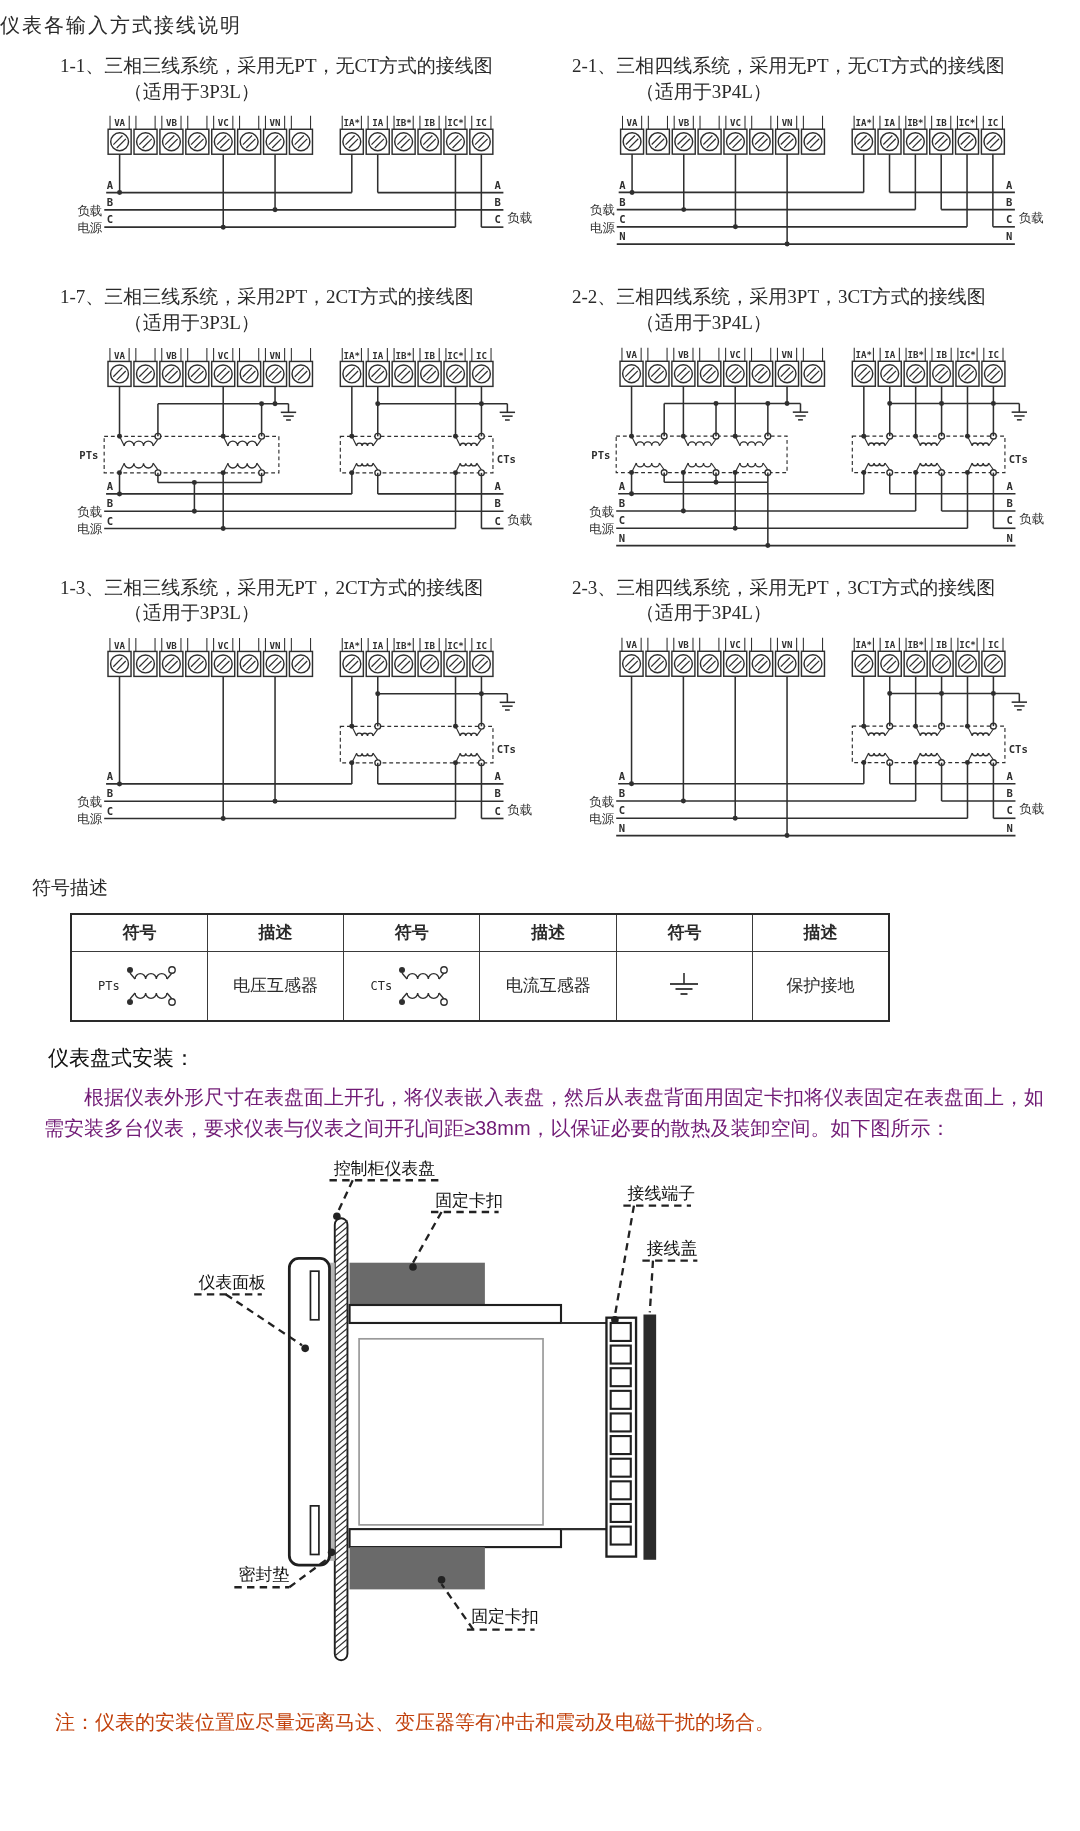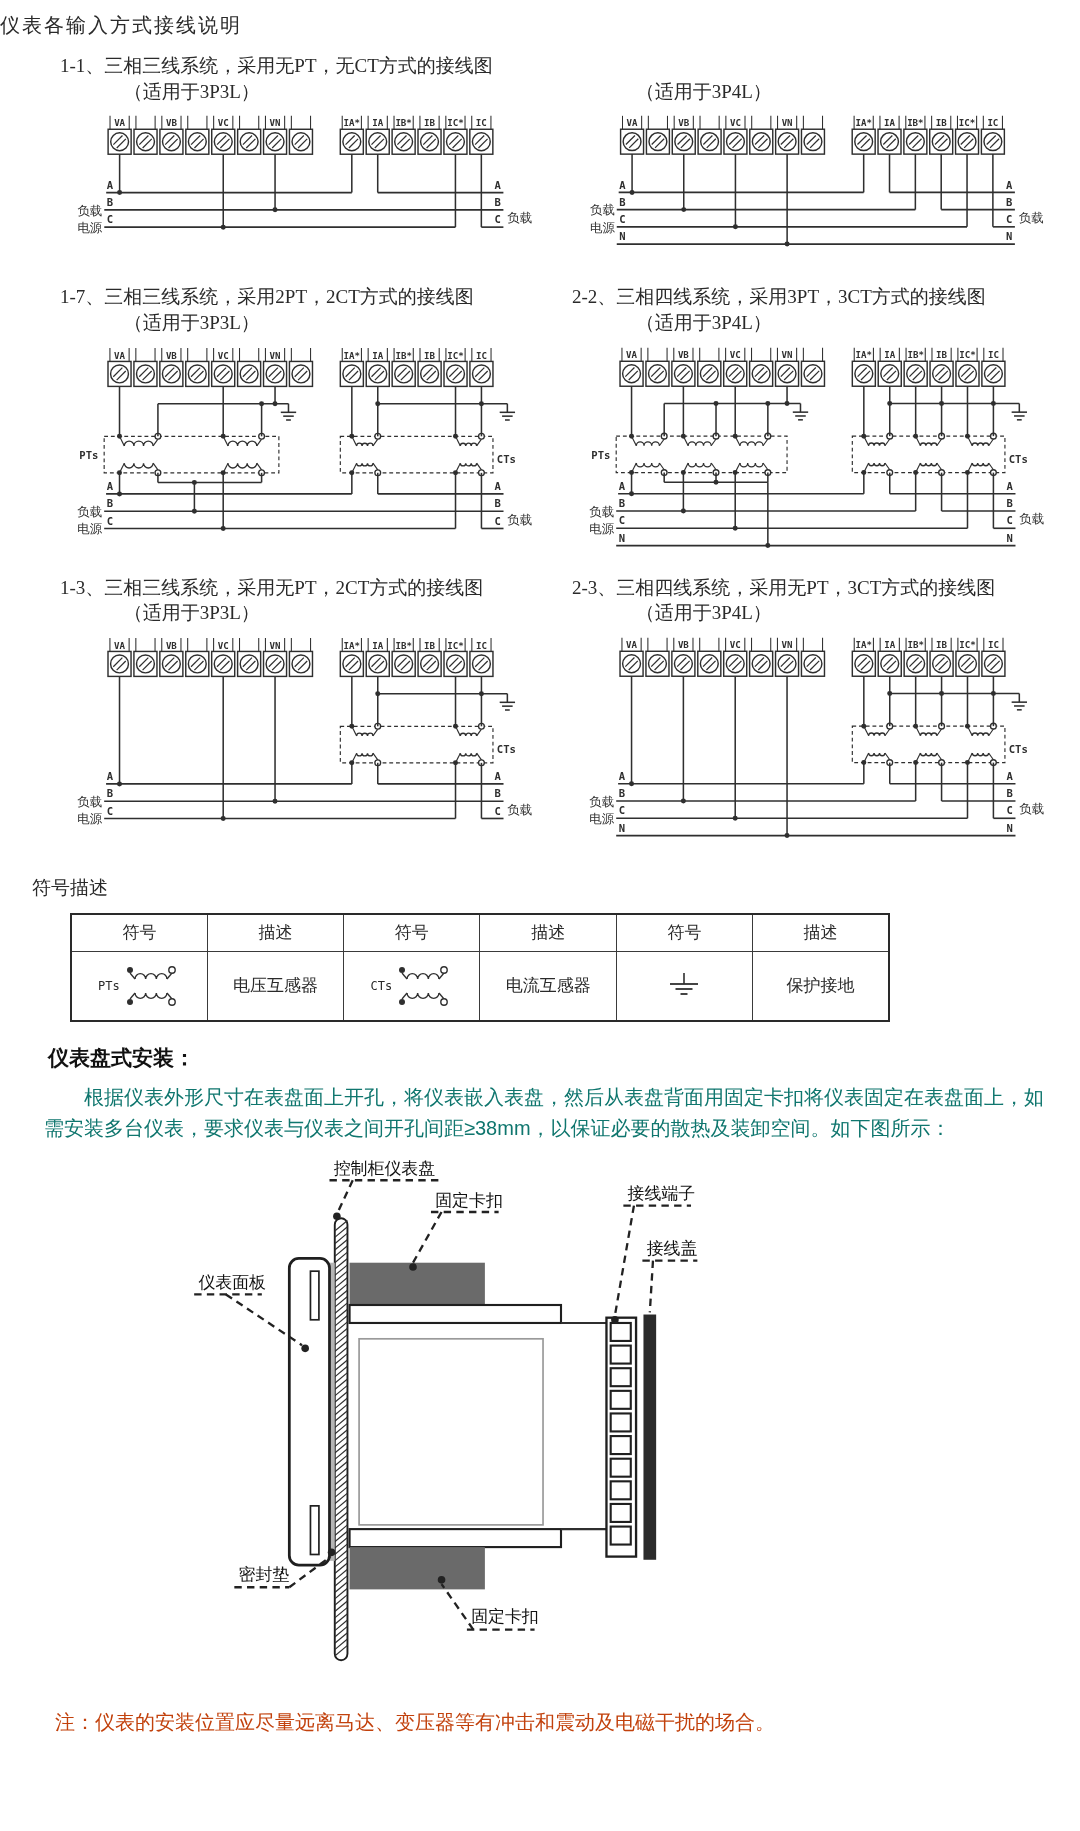--- a/index.html
+++ b/index.html
@@ -9,28 +9,28 @@
   .doc-title{font-size:20px;letter-spacing:2px;margin:0;font-weight:normal;}
   .grid{display:grid;grid-template-columns:512px 548px;padding-left:20px;margin-top:14px;margin-left:40px;}
   .dcell{margin-bottom:16px;}
   .dhead{font-size:19px;line-height:1.35;margin:0;font-weight:normal;}
   .dsub{padding-left:3.35em;}
   svg.wd{display:block;margin-top:8px;}
   .sym-head{font-size:19px;margin:10px 0 12px 32px;font-weight:normal;}
   table.symtab{border-collapse:collapse;margin-left:70px;width:820px;table-layout:fixed;
                font-size:17px;text-align:center;}
   table.symtab th,table.symtab td{border:1.6px solid #3a3a3a;font-weight:normal;padding:0;}
-  table.symtab th{height:36px;}
+  table.symtab th{height:36px;font-weight:bold;}
   table.symtab td{height:68px;}
   table.symtab{border:2.2px solid #2a2a2a;}
   .glyph-wrap{display:flex;align-items:center;justify-content:center;gap:3px;}
   .glyph-lab{font-family:"DejaVu Sans Mono",monospace;font-size:12px;}
   .sans{font-family:"Liberation Sans", sans-serif;}
-  .install-head{font-size:21px;font-weight:bold;margin:22px 0 10px 48px;color:#111;}
-  .install-para{font-size:20px;line-height:1.58;margin:0 30px 0 44px;text-indent:2em;color:#0f766e;}
+  .install-head{font-size:21px;font-weight:normal;margin:22px 0 10px 48px;color:#111;}
+  .install-para{font-size:20px;line-height:1.58;margin:0 30px 0 44px;text-indent:2em;color:#701a75;}
   .figure{margin:12px 0 0 175px;}
   .note{font-size:20px;margin:30px 0 0 55px;color:#c2410c;}
 </style>
 </head>
 <body>
 
 <div class="page">
 
   <h1 class="doc-title">仪表各输入方式接线说明</h1>
 
@@ -152,21 +152,21 @@
           <circle cx="224" cy="102" r="2.6" fill="#2f2f2f"></circle>
           <line x1="170" y1="44" x2="170" y2="120" stroke="#2f2f2f" stroke-width="1.6"></line>
           <circle cx="170" cy="120" r="2.6" fill="#2f2f2f"></circle>
           <line x1="304" y1="44" x2="304" y2="84" stroke="#2f2f2f" stroke-width="1.6"></line>
           <line x1="331" y1="44" x2="331" y2="84" stroke="#2f2f2f" stroke-width="1.6"></line>
           <line x1="412" y1="44" x2="412" y2="120" stroke="#2f2f2f" stroke-width="1.6"></line>
           <line x1="439" y1="44" x2="439" y2="120" stroke="#2f2f2f" stroke-width="1.6"></line>
         </svg>
     </section>
     <section class="dcell">
-      <h3 class="dhead"><br><span class="dsub">（适用于3P4L）</span></h3>
+      <h3 class="dhead"><span>2-1、三相四线系统，采用无PT，无CT方式的接线图</span><br><span class="dsub">（适用于3P4L）</span></h3>
       <svg class="wd" width="480" height="156" viewBox="0 0 500 163">
           <line x1="52" y1="4" x2="52" y2="18" stroke="#2f2f2f" stroke-width="1.1"></line>
           <line x1="72" y1="4" x2="72" y2="18" stroke="#2f2f2f" stroke-width="1.1"></line>
           <text x="62" y="15" text-anchor="middle" font-size="9.5" fill="#2f2f2f" font-family="&quot;DejaVu Sans Mono&quot;,monospace" font-weight="bold">VA</text>
           <rect x="50" y="18" width="24" height="26" fill="#fff" stroke="#2f2f2f" stroke-width="1.5"></rect>
           <circle cx="62" cy="31" r="9.3" fill="none" stroke="#2f2f2f" stroke-width="1.5"></circle>
           <line x1="55.5" y1="34" x2="65" y2="24.5" stroke="#2f2f2f" stroke-width="1.3"></line>
           <line x1="59" y1="37.5" x2="68.5" y2="28" stroke="#2f2f2f" stroke-width="1.3"></line>
           <line x1="79" y1="4" x2="79" y2="18" stroke="#2f2f2f" stroke-width="1.1"></line>
           <line x1="99" y1="4" x2="99" y2="18" stroke="#2f2f2f" stroke-width="1.1"></line>

